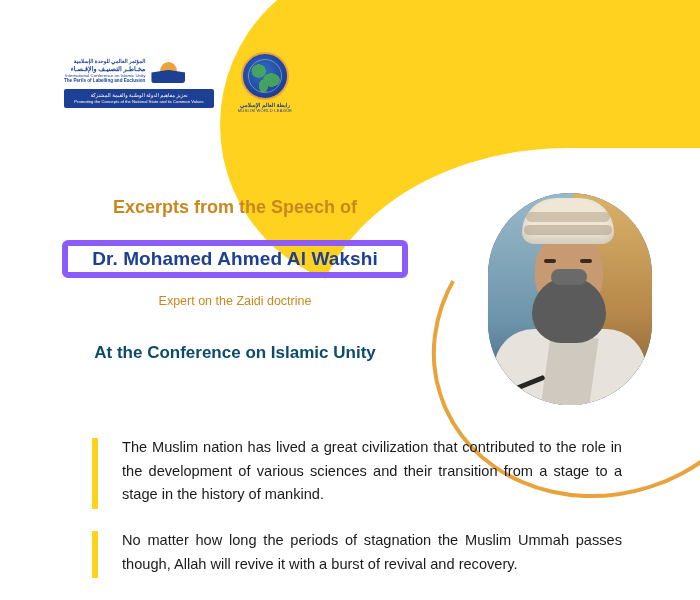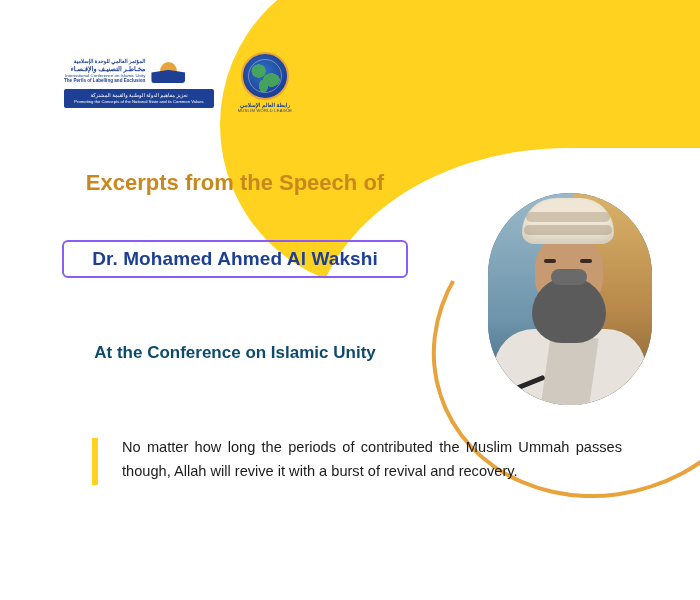--- a/index.html
+++ b/index.html
@@ -315,36 +315,36 @@
     width: 40px;
     height: 5px;
     background: #262626;
     border-radius: 4px;
     transform: rotate(-22deg);
   }
 
   
   .excerpt-title {
     position: absolute;
-    top: 167px;
+    top: 195px;
     left: 0;
     width: 470px;
     text-align: center;
     color: #c8881e;
-    font-size: 22px;
+    font-size: 18px;
     font-weight: bold;
     line-height: 1.42;
   }
   .name-box {
     position: absolute;
     top: 240px;
     left: 62px;
     width: 346px;
     height: 38px;
-    border: 2px solid #8b5cf6;
+    border: 6px solid #8b5cf6;
     border-radius: 6px;
     box-sizing: border-box;
     display: flex;
     align-items: center;
     justify-content: center;
   }
   .name-box span {
     color: #1d3f94;
     font-size: 19px;
     font-weight: bold;
@@ -455,24 +455,29 @@
 
 <div class="excerpt-title">
   <div>Excerpts from the Speech of</div>
 </div>
 
 <div class="name-box">
   <span>Dr. Mohamed Ahmed Al Wakshi</span>
 </div>
 
 <div class="subtitle">
+  <div>Expert on the Zaidi doctrine</div>
 </div>
 
 <div class="conference">
   <div>At the Conference on Islamic Unity</div>
 </div>
 
 <div class="paragraphs">
   <div class="para">
     <div class="bar"></div>
-    <p>No matter how long the periods of contributed the Muslim Ummah passes though, Allah will revive it with a burst of revival and recovery.</p>
+    <p>The Muslim nation has lived a great civilization that contributed to the role in the development of various sciences and their transition from a stage to a stage in the history of mankind.</p>
   </div>
+  <div class="para">
+    <div class="bar"></div>
+    <p>No matter how long the periods of stagnation the Muslim Ummah passes though, Allah will revive it with a burst of revival and recovery.</p>
+  </div>
 </div>
 
 </body></html>

